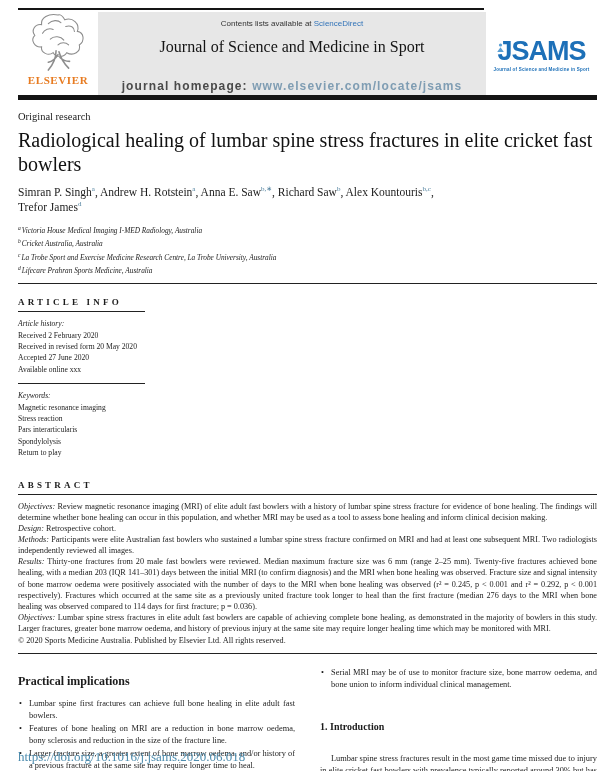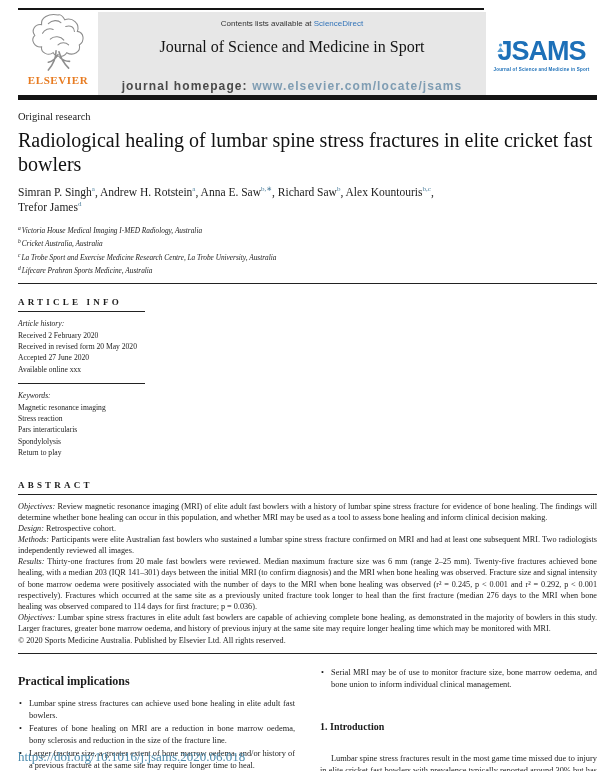--- a/index.html
+++ b/index.html
@@ -171,21 +171,21 @@
         <div class="abs-copyright">© 2020 Sports Medicine Australia. Published by Elsevier Ltd. All rights reserved.</div>
       </div>
     </div>
 
     <div class="rule2"></div>
 
     <div class="two-col-bottom">
       <div class="bcol-left">
         <div class="pi-heading">Practical implications</div>
         <ul class="bullets">
-          <li>Lumbar spine stress fractures can achieve used bone healing in elite adult fast bowlers.</li>
+          <li>Lumbar spine first fractures can achieve full bone healing in elite adult fast bowlers.</li>
           <li>Features of bone healing on MRI are a reduction in bone marrow oedema, bony sclerosis and reduction in the size of the fracture line.</li>
           <li>Larger fracture size, a greater extent of bone marrow oedema, and/or history of a previous fracture at the same site may require longer time to heal.</li>
         </ul>
         <div class="footnote">
           <div class="fn-rule"></div>
           <div>∗ Corresponding author.</div>
         </div>
       </div>
 
       <div class="bcol-right">

